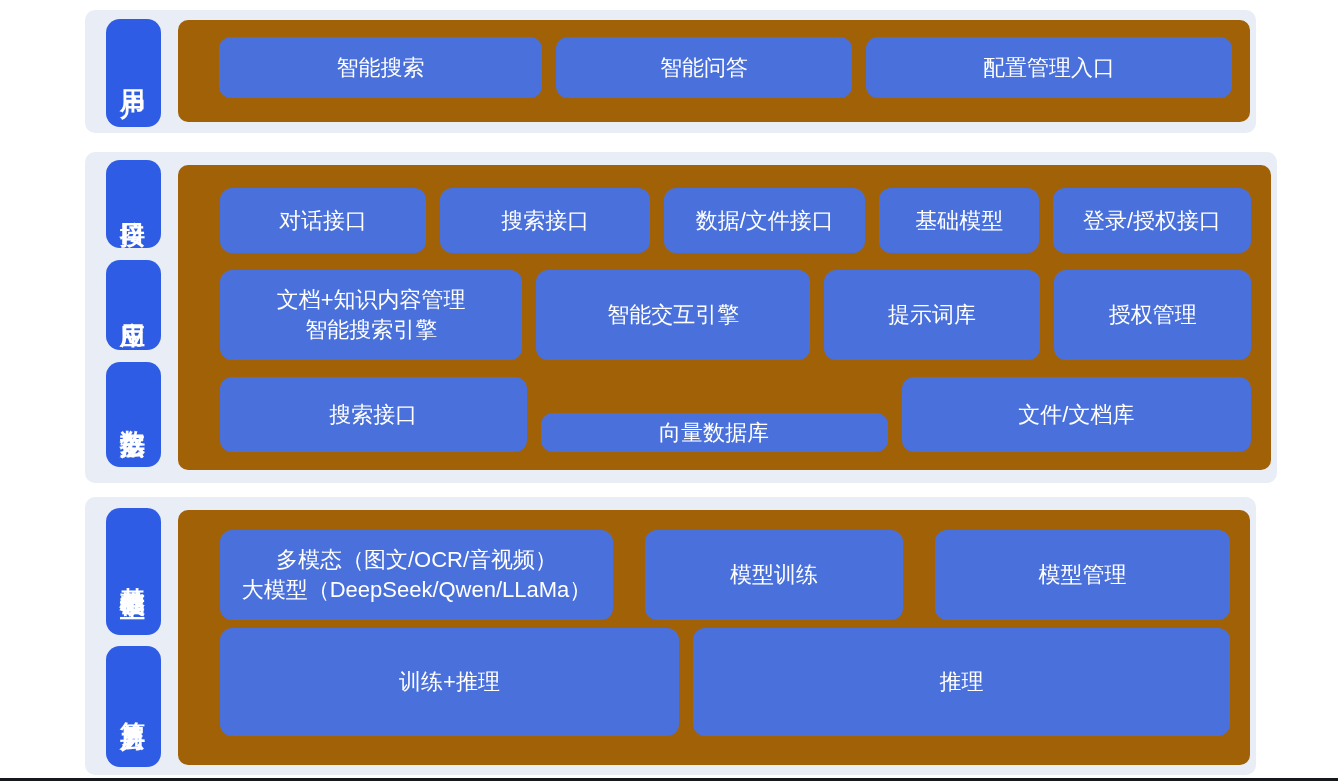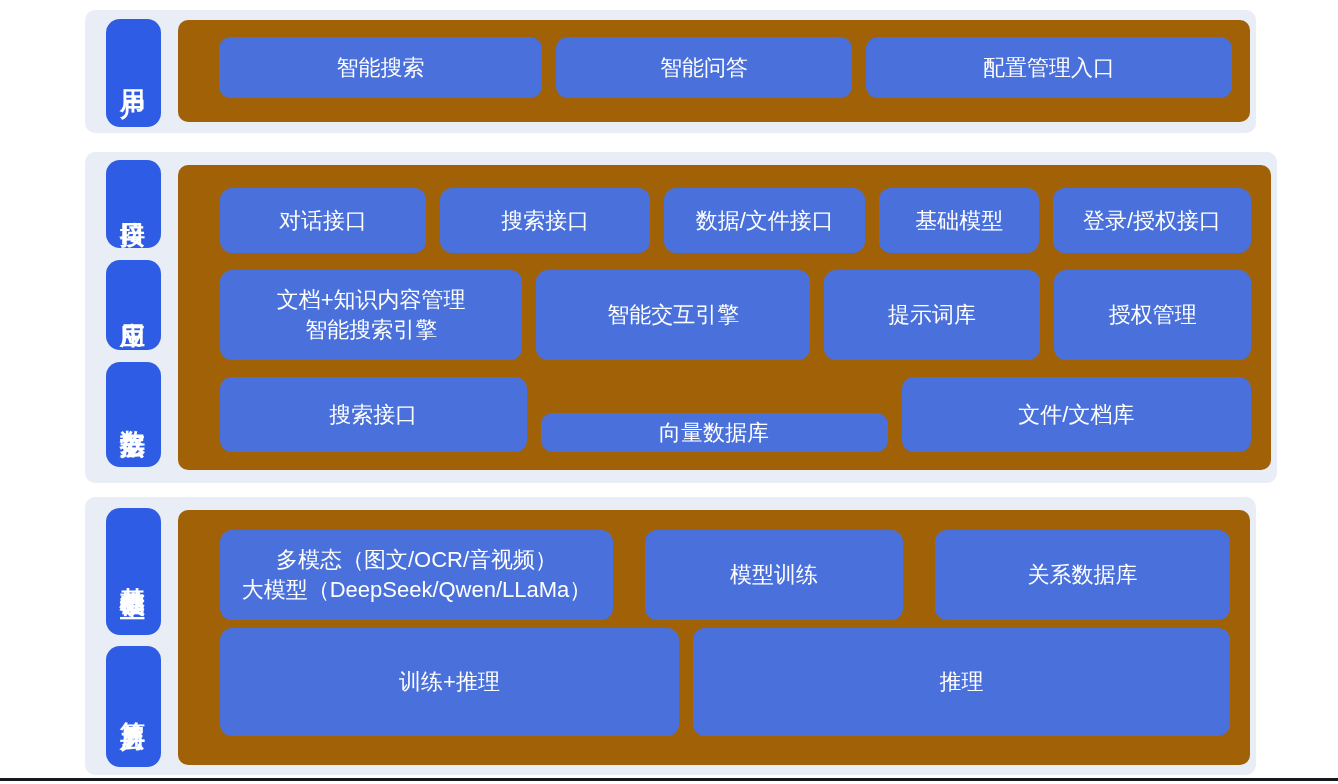--- a/index.html
+++ b/index.html
@@ -138,21 +138,21 @@
   <section class="panel panel-base">
       <div class="pill-col">
         <div class="pill" style="height: 127px;">基础模型</div>
         <div class="pill" style="height: 121px;">算力层</div>
       </div>
       <div class="content">
         <div class="row" style="height: 90px; gap: 32px;">
           <div class="box" style="flex: 393 1 0px;">多模态（图文/OCR/音视频）
 大模型（DeepSeek/Qwen/LLaMa）</div>
           <div class="box" style="flex: 258 1 0px;">模型训练</div>
-          <div class="box" style="flex: 295 1 0px;">关系数据库</div>
+          <div class="box" style="flex: 295 1 0px;">模型管理</div>
         </div>
         <div class="row" style="height: 108px;">
           <div class="box" style="flex: 460 1 0px;">训练+推理</div>
           <div class="box" style="flex: 538 1 0px;">推理</div>
         </div>
       </div>
     </section>
   <div class="bottom-line"></div>
 </div>
 

